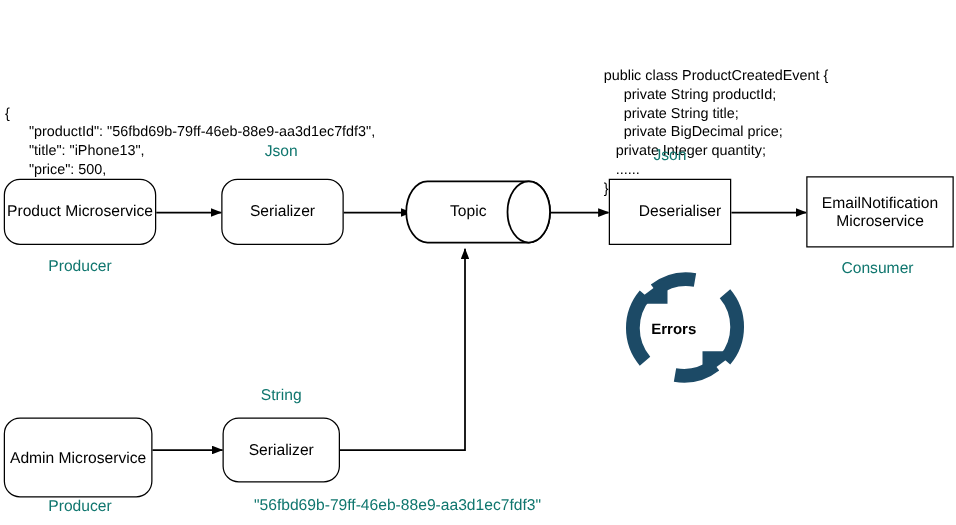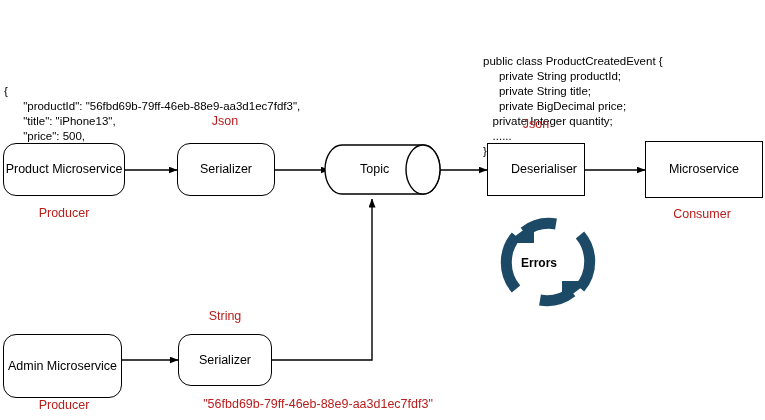--- a/index.html
+++ b/index.html
@@ -48,21 +48,21 @@
     color: #000000;
   }
   .node.rounded { border-radius: 13px; }
   .node.sharp { border-radius: 0; }
 
   
   .lbl {
     position: absolute;
     font-size: 12.5px;
     line-height: 15px;
-    color: #b91c1c;
+    color: #0f766e;
     white-space: nowrap;
   }
   .lbl.center { transform: translateX(-50%); }
 
   
   .cyl-label {
     position: absolute;
     font-size: 12.5px;
     color: #000;
     white-space: nowrap;
@@ -139,20 +139,21 @@
   <span>Serializer</span>
 </div>
 
 <div class="cyl-label" style="left:360px; top:162px;">Topic</div>
 
 <div class="node sharp" style="left:487px; top:143px; width:98px; height:53px;padding-left:16px;">
   <span>Deserialiser</span>
 </div>
 
 <div class="node sharp" style="left:645px; top:141px; width:118px; height:57px; flex-direction:column;">
+  <span>EmailNotification</span>
   <span>Microservice</span>
 </div>
 
 <div class="node rounded" style="left:3px; top:334px; width:119px; height:64px;">
   <span>Admin Microservice</span>
 </div>
 
 <div class="node rounded" style="left:178px; top:334px; width:94px; height:52px;">
   <span>Serializer</span>
 </div>

